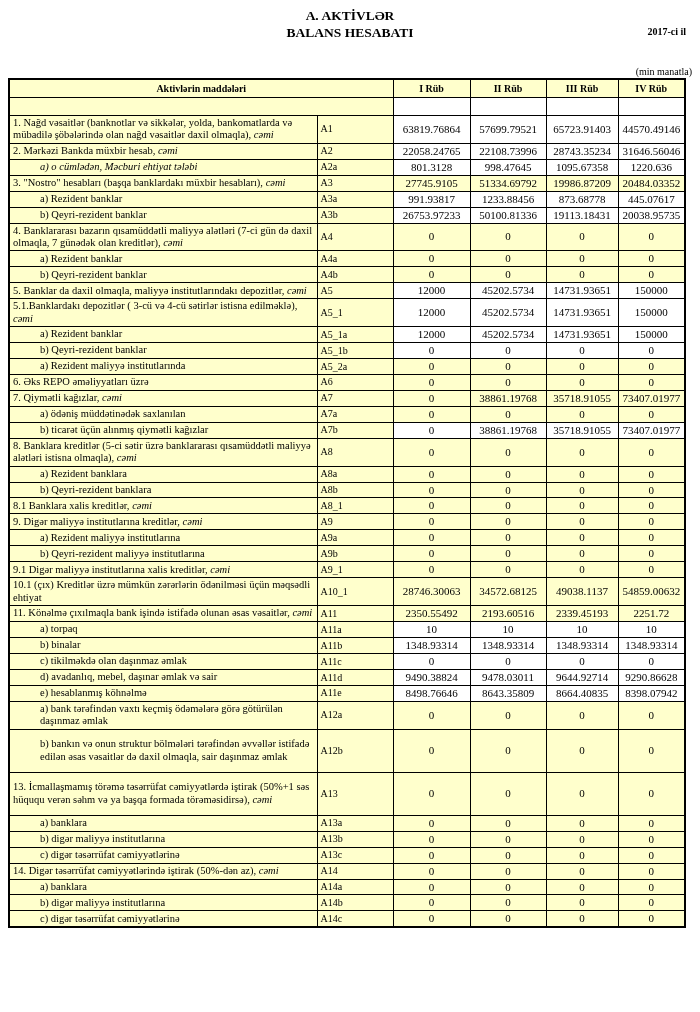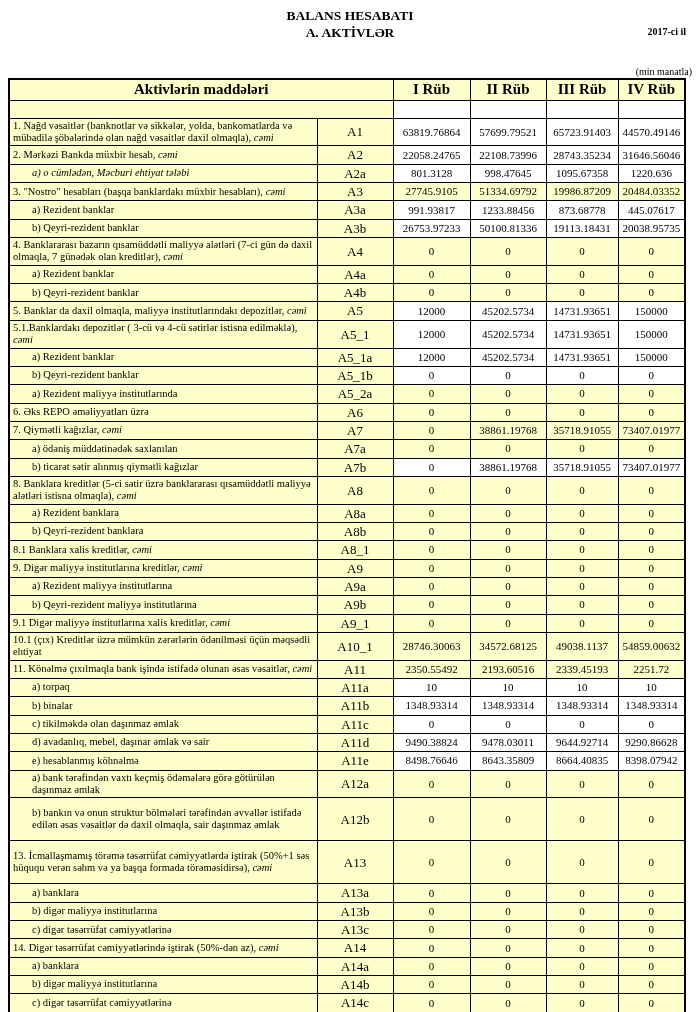--- a/index.html
+++ b/index.html
@@ -22,38 +22,38 @@
   col.c-v2{width:76px;}
   col.c-v3{width:72px;}
   col.c-v4{width:67px;}
   td,th{
     border:1px solid #000;
     font-size:10.5px;line-height:1.18;
     padding:1px 3px;vertical-align:middle;
     background:#ffffcc;
     overflow:hidden;
   }
-  th{font-weight:bold;text-align:center;font-size:15px;height:15px;}
-  td.code{text-align:center;font-size:13px;}
+  th{font-weight:bold;text-align:center;font-size:10px;height:15px;}
+  td.code{text-align:left;font-size:10px;}
   td.val{text-align:center;font-size:11px;}
   tr.vals-white td.val{background:#ffffff;}
   td.lbl{text-align:left;}
-  td.lbl.indent{padding-left:22px;}
+  td.lbl.indent{padding-left:30px;}
   td.lbl.italic{font-style:italic;}
   tr.spacer td{height:15px;}
   tr.spacer td.val{background:#ffffff;}
   .suffix{font-style:italic;text-align:right;}
   tr.tall td{height:40px;}
 </style>
 </head>
 <body>
 
 <div class="titles">
+  <div class="title-line">A. AKTİVLƏR</div>
   <div class="title-line">BALANS HESABATI</div>
-  <div class="title-line">A. AKTİVLƏR</div>
   <div class="year">2017-ci il</div>
 </div>
 
 <div class="unit-note">(min manatla)</div>
 
 <table class="balance">
   <colgroup>
     <col class="c-label">
       <col class="c-code">
       <col class="c-v1">
@@ -208,21 +208,21 @@
       </tr>
       <tr>
         <td class="lbl indent"><span>a) ödəniş müddətinədək saxlanılan</span></td>
         <td class="code">A7a</td>
         <td class="val">0</td>
         <td class="val">0</td>
         <td class="val">0</td>
         <td class="val">0</td>
       </tr>
       <tr class="vals-white">
-        <td class="lbl indent"><span>b) ticarət sətir alınmış qiymətli kağızlar</span></td>
+        <td class="lbl indent"><span>b) ticarət üçün alınmış qiymətli kağızlar</span></td>
         <td class="code">A7b</td>
         <td class="val">0</td>
         <td class="val">38861.19768</td>
         <td class="val">35718.91055</td>
         <td class="val">73407.01977</td>
       </tr>
       <tr>
         <td class="lbl"><span>8. Banklara kreditlər (5-ci sətir üzrə banklararası qısamüddətli maliyyə alətləri istisna olmaqla), </span><span class="suffix">cəmi</span></td>
         <td class="code">A8</td>
         <td class="val">0</td>

